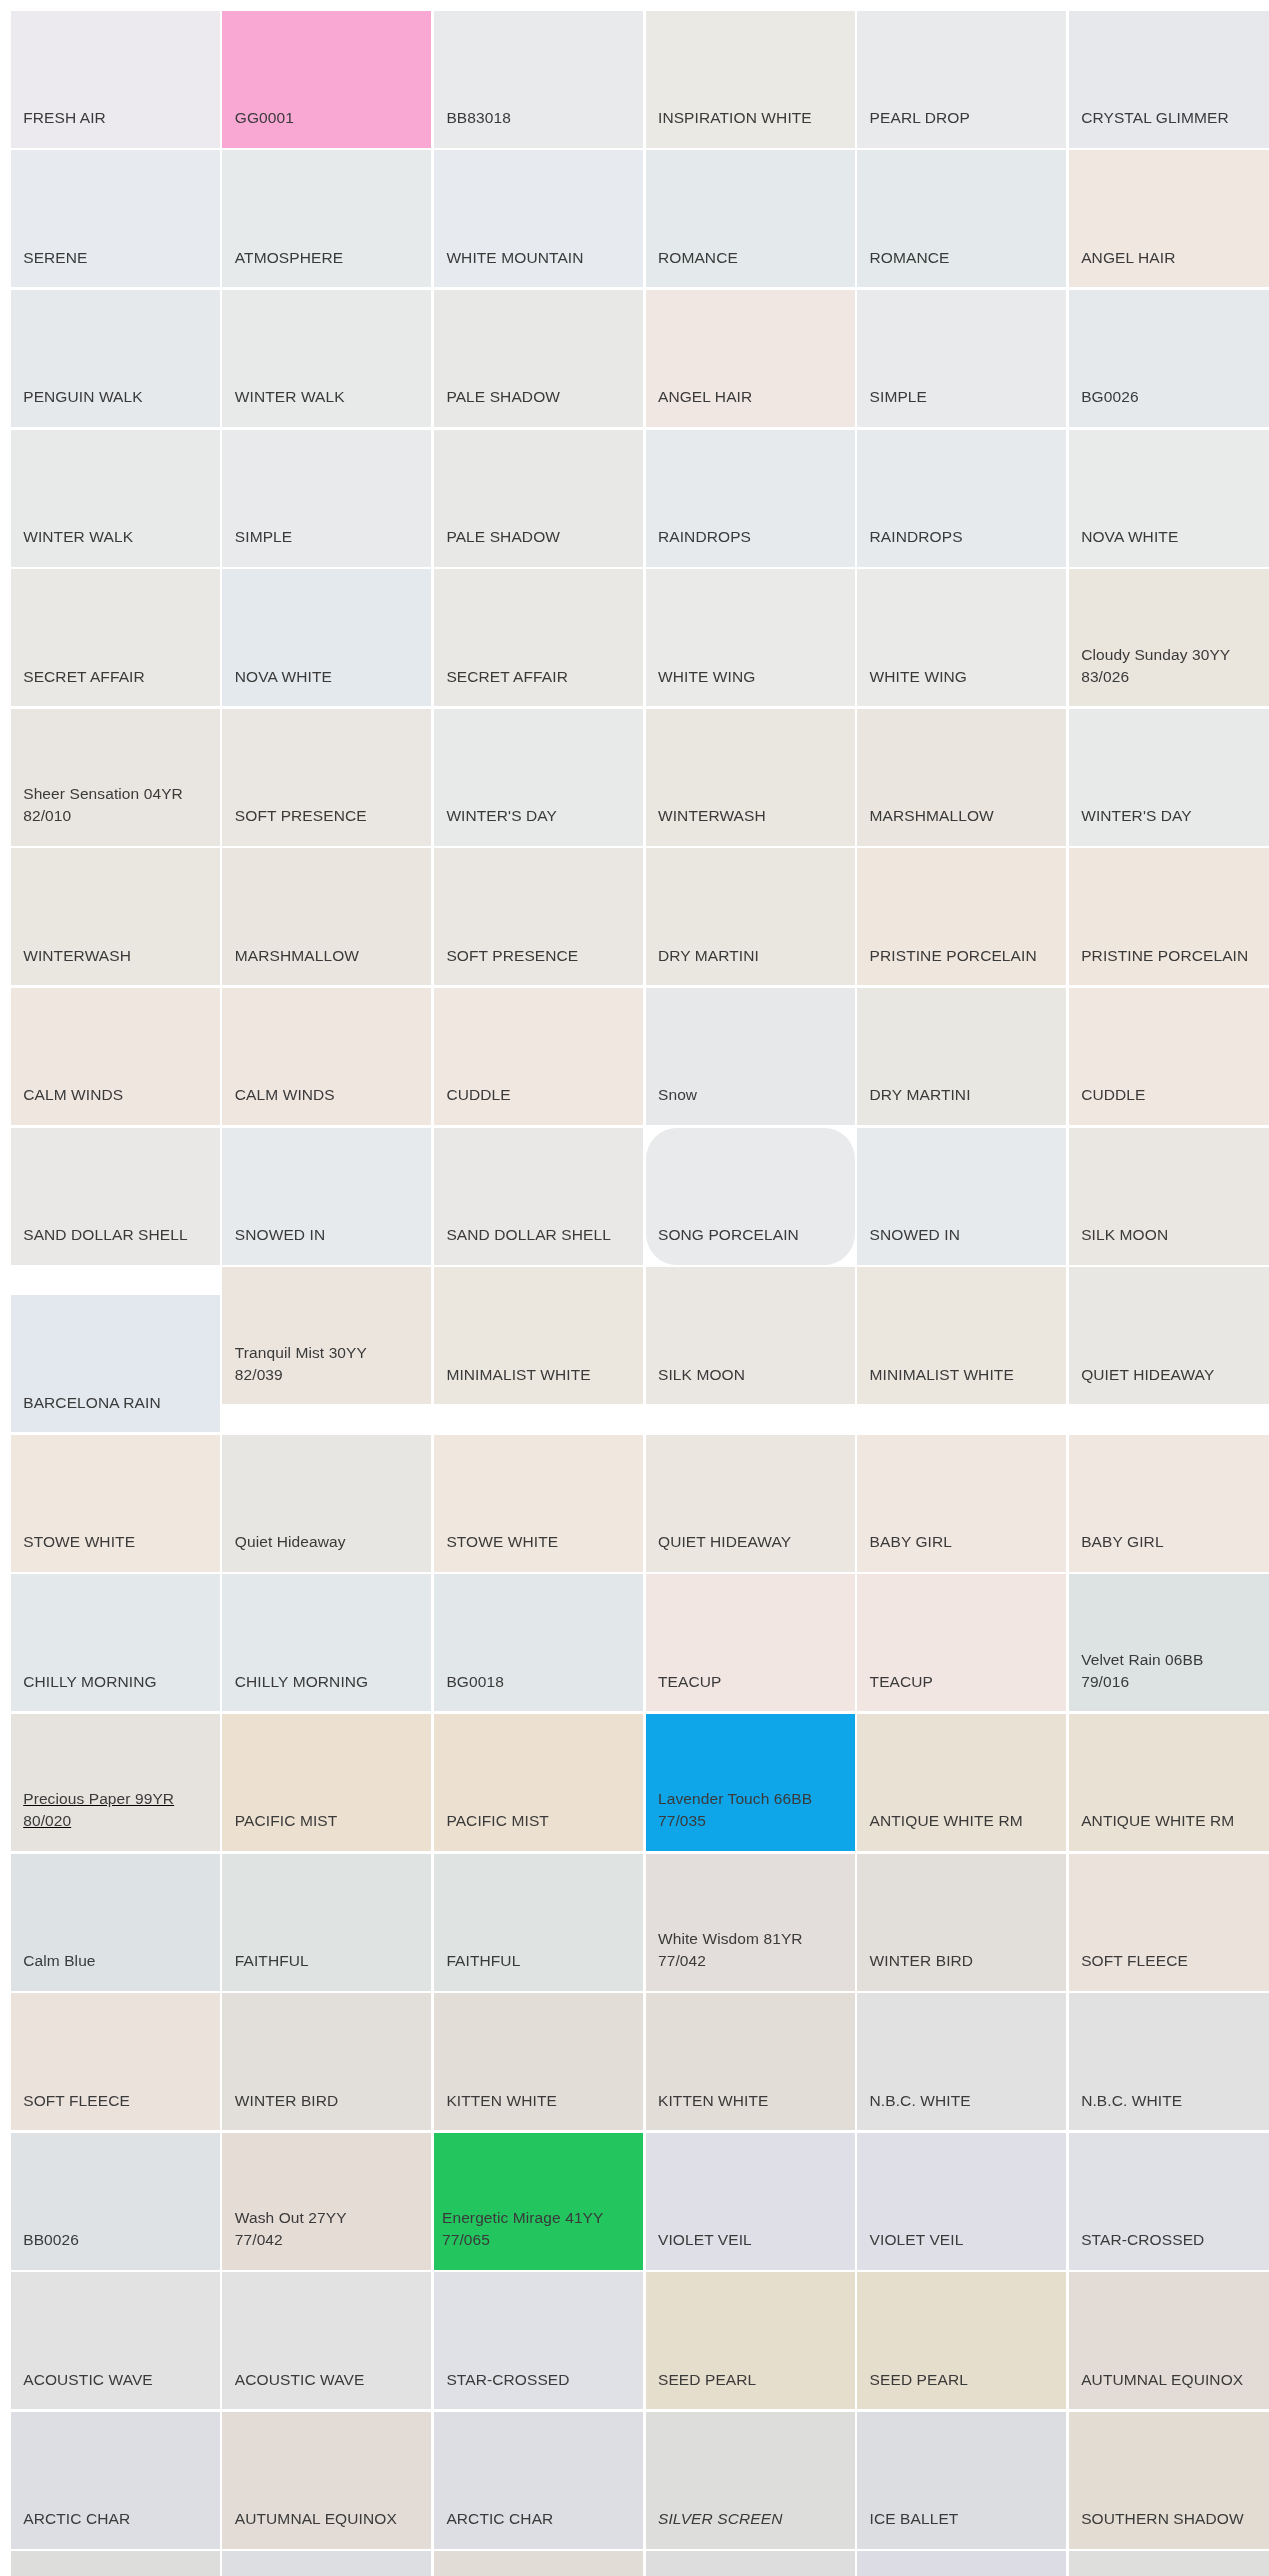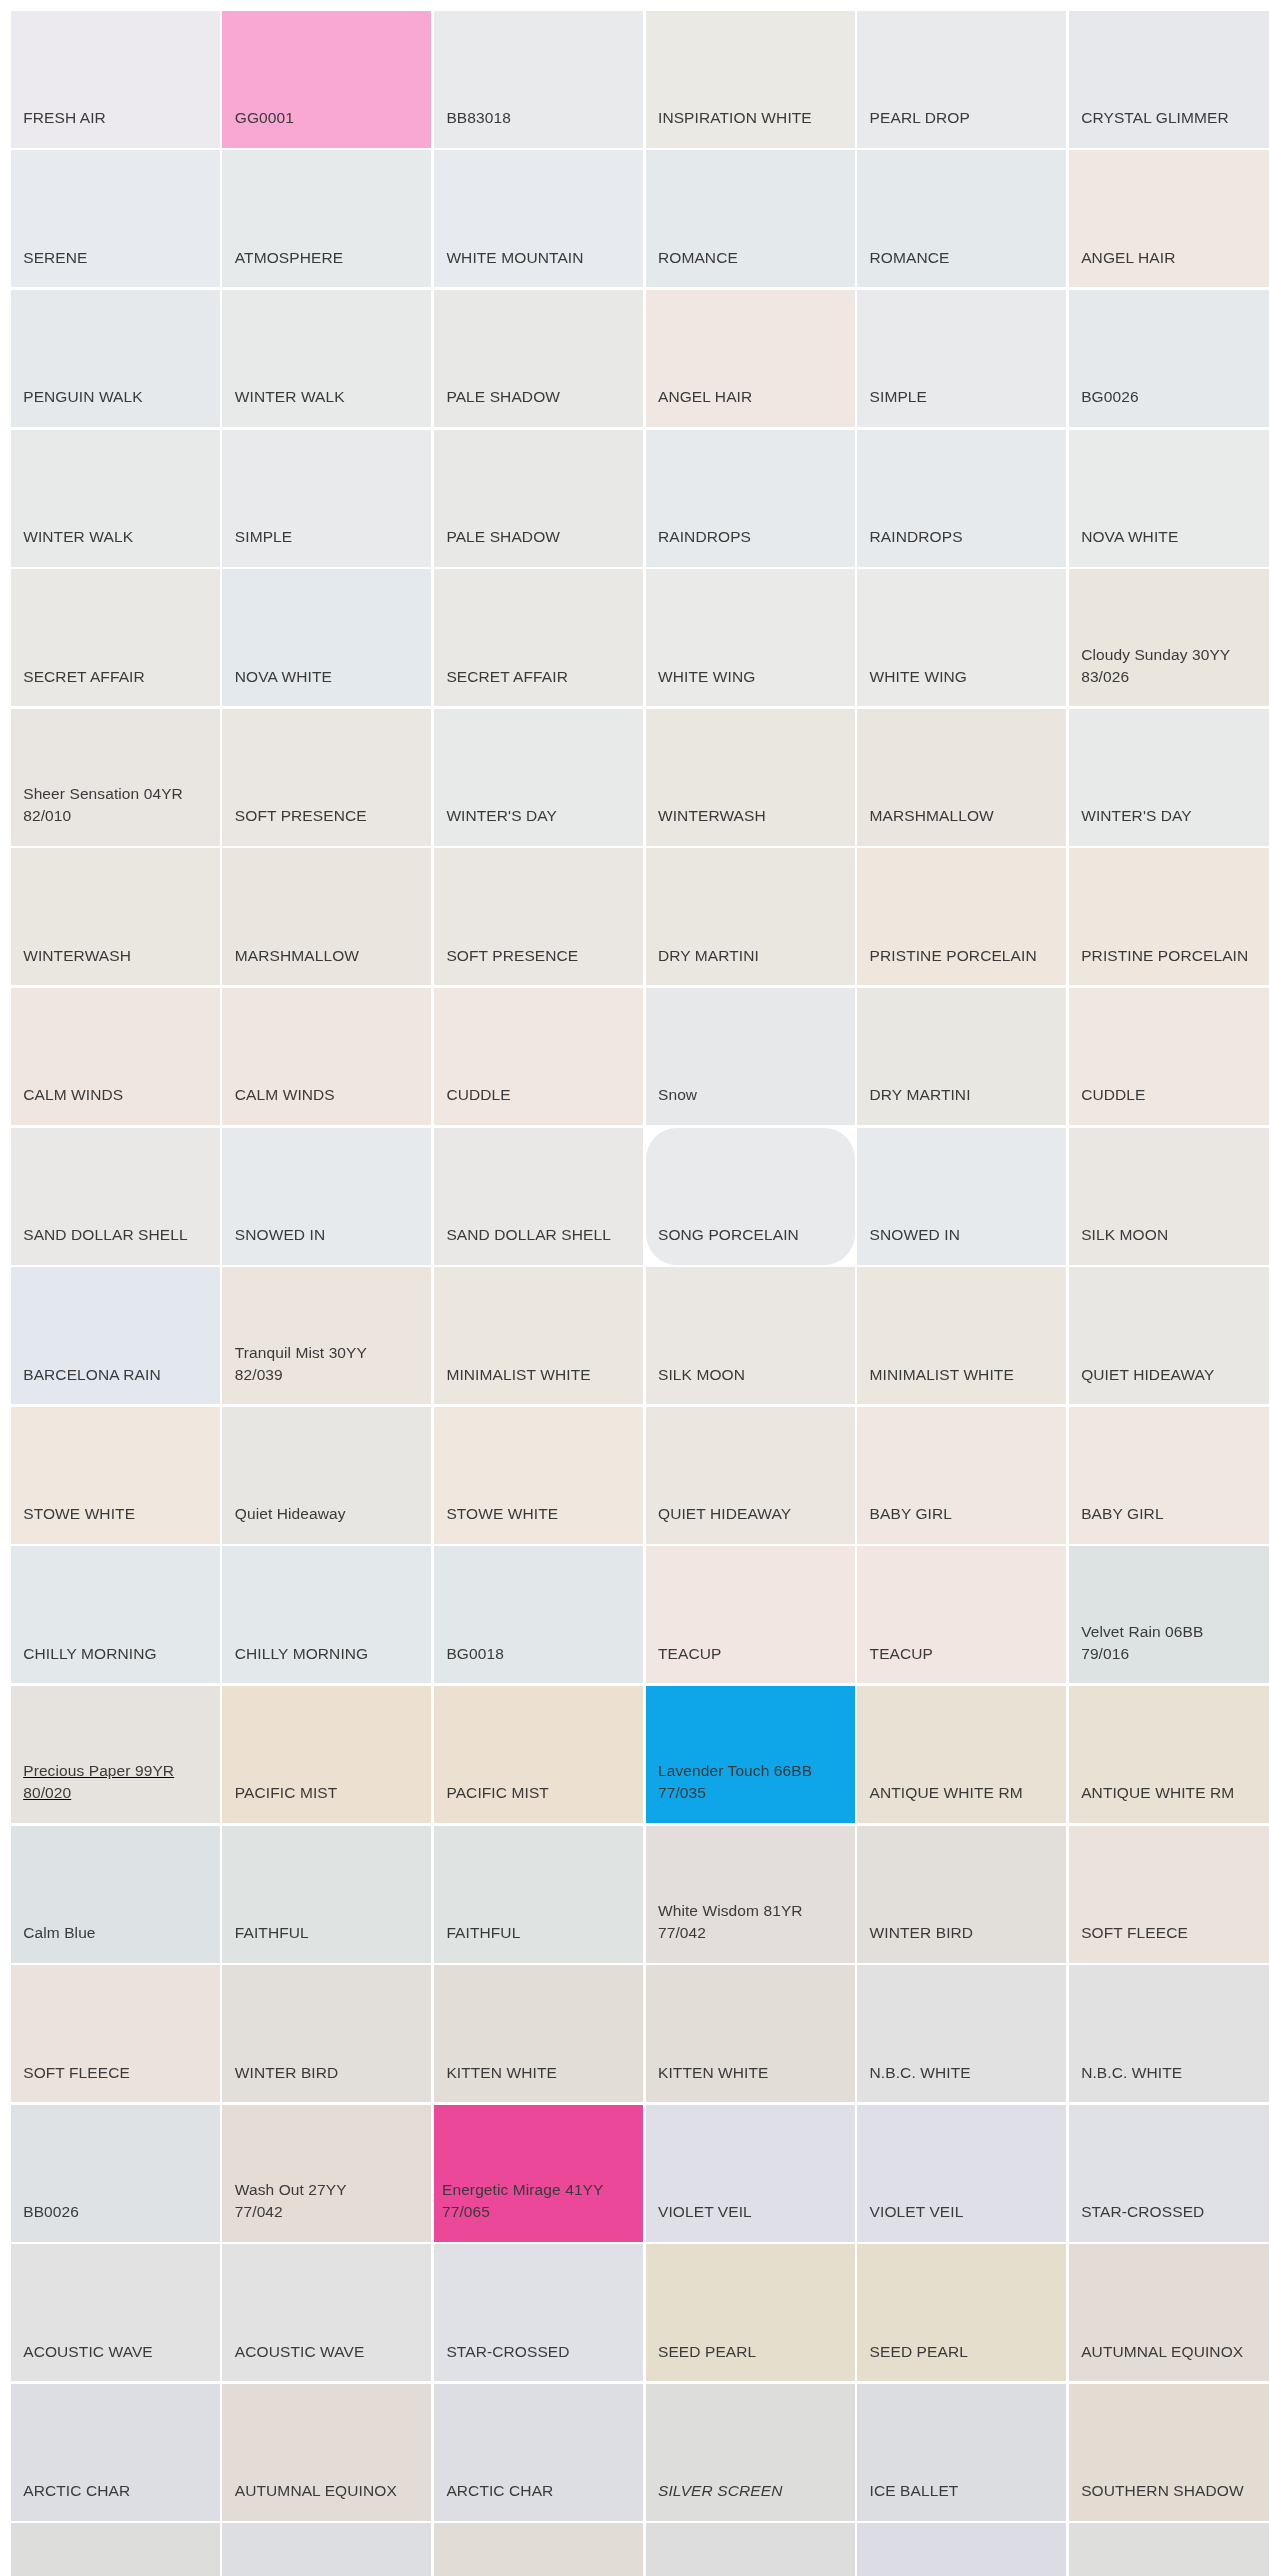--- a/index.html
+++ b/index.html
@@ -205,21 +205,21 @@
     </div>
     <div class="swatch" style="background: rgb(232, 234, 235); border-radius: 31px;">
       <div class="swatch-label">SONG PORCELAIN</div>
     </div>
     <div class="swatch" style="background: rgb(231, 234, 236);">
       <div class="swatch-label">SNOWED IN</div>
     </div>
     <div class="swatch" style="background: rgb(234, 231, 227);">
       <div class="swatch-label">SILK MOON</div>
     </div>
-    <div class="swatch" style="background: rgb(226, 232, 238);">
+    <div class="swatch" style="background: rgb(226, 232, 238); margin-top: 28px;">
       <div class="swatch-label">BARCELONA RAIN</div>
     </div>
     <div class="swatch" style="background: rgb(235, 229, 221); justify-content: flex-end;">
       <div class="swatch-label">Tranquil Mist 30YY
 82/039</div>
     </div>
     <div class="swatch" style="background: rgb(235, 231, 223);">
       <div class="swatch-label">MINIMALIST WHITE</div>
     </div>
     <div class="swatch" style="background: rgb(234, 231, 227);">
@@ -325,21 +325,21 @@
     <div class="swatch" style="background: rgb(224, 225, 224);">
       <div class="swatch-label">N.B.C. WHITE</div>
     </div>
     <div class="swatch" style="background: rgb(223, 226, 229);">
       <div class="swatch-label">BB0026</div>
     </div>
     <div class="swatch" style="background: rgb(230, 220, 214);">
       <div class="swatch-label">Wash Out 27YY
 77/042</div>
     </div>
-    <div class="swatch" style="background: #ec4899; padding-left: 8px;">
+    <div class="swatch" style="background: #22c55e; padding-left: 8px;">
       <div class="swatch-label">Energetic Mirage 41YY
 77/065</div>
     </div>
     <div class="swatch" style="background: rgb(223, 224, 231);">
       <div class="swatch-label">VIOLET VEIL</div>
     </div>
     <div class="swatch" style="background: rgb(223, 224, 231);">
       <div class="swatch-label">VIOLET VEIL</div>
     </div>
     <div class="swatch" style="background: rgb(223, 225, 230);">

